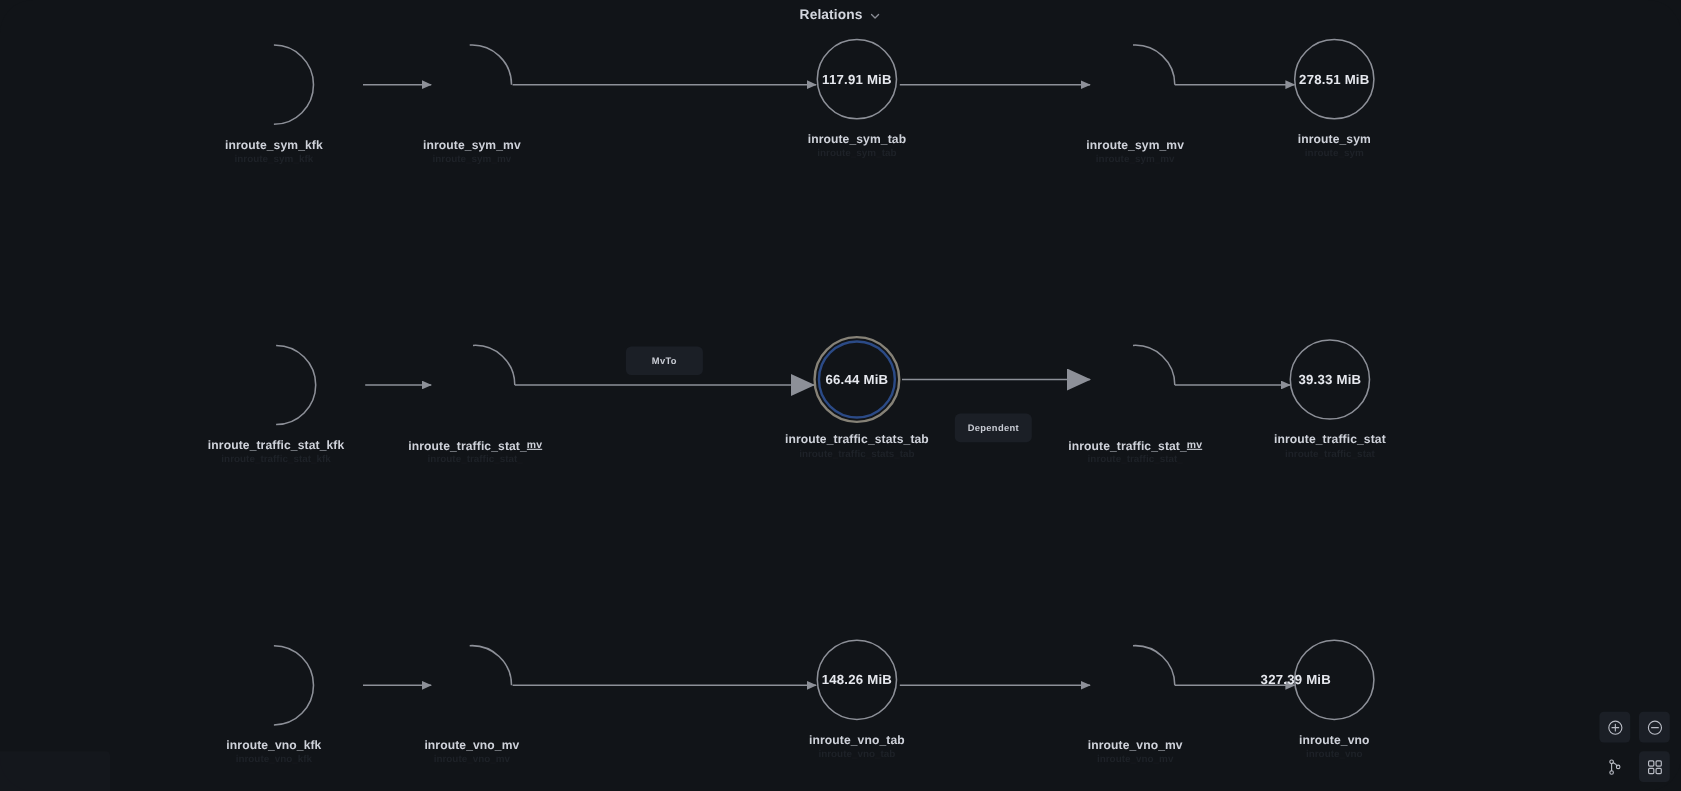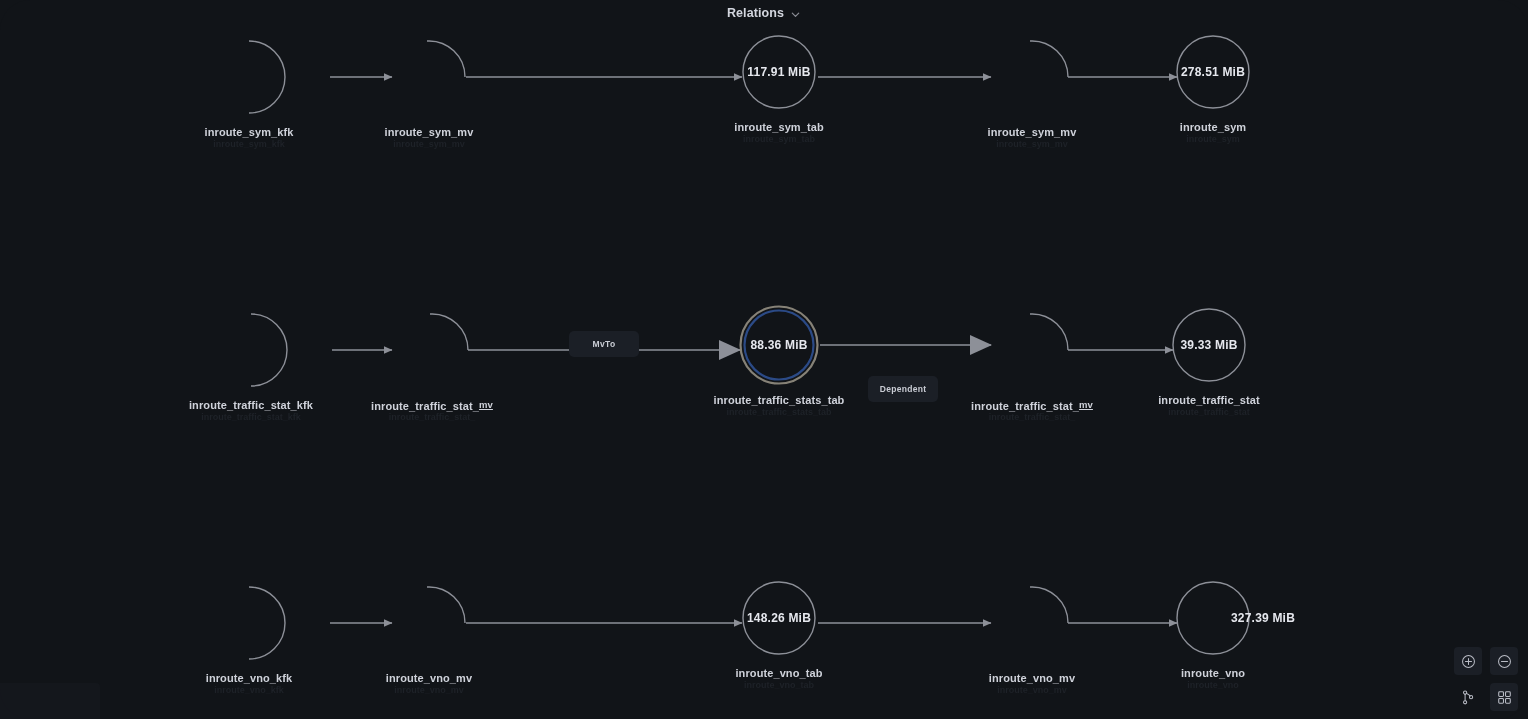--- a/index.html
+++ b/index.html
@@ -219,44 +219,44 @@
       <div class="node-sublabel" style="left: 779px; top: 134px;">inroute_sym_tab</div>
       <div class="node-label" style="left: 1032px; top: 126px;">inroute_sym_mv</div>
       <div class="node-sublabel" style="left: 1032px; top: 139px;">inroute_sym_mv</div>
       <div class="node-value" style="left: 1213px; top: 72px;">278.51 MiB</div>
       <div class="node-label" style="left: 1213px; top: 121px;">inroute_sym</div>
       <div class="node-sublabel" style="left: 1213px; top: 134px;">inroute_sym</div>
       <div class="node-label" style="left: 251px; top: 399px;">inroute_traffic_stat_kfk</div>
       <div class="node-sublabel" style="left: 251px; top: 412px;">inroute_traffic_stat_kfk</div>
       <div class="node-label" style="left: 432px; top: 399px;">inroute_traffic_stat_<span class="suffix-mv">mv</span></div>
       <div class="node-sublabel" style="left: 432px; top: 412px;">inroute_traffic_stat_</div>
-      <div class="node-value" style="left: 779px; top: 345px;">88.36 MiB</div>
+      <div class="node-value" style="left: 779px; top: 345px;">66.44 MiB</div>
       <div class="node-label" style="left: 779px; top: 394px;">inroute_traffic_stats_tab</div>
       <div class="node-sublabel" style="left: 779px; top: 407px;">inroute_traffic_stats_tab</div>
       <div class="node-label" style="left: 1032px; top: 399px;">inroute_traffic_stat_<span class="suffix-mv">mv</span></div>
       <div class="node-sublabel" style="left: 1032px; top: 412px;">inroute_traffic_stat_</div>
       <div class="node-value" style="left: 1209px; top: 345px;">39.33 MiB</div>
       <div class="node-label" style="left: 1209px; top: 394px;">inroute_traffic_stat</div>
       <div class="node-sublabel" style="left: 1209px; top: 407px;">inroute_traffic_stat</div>
       <div class="node-label" style="left: 249px; top: 672px;">inroute_vno_kfk</div>
       <div class="node-sublabel" style="left: 249px; top: 685px;">inroute_vno_kfk</div>
       <div class="node-label" style="left: 429px; top: 672px;">inroute_vno_mv</div>
       <div class="node-sublabel" style="left: 429px; top: 685px;">inroute_vno_mv</div>
       <div class="node-value" style="left: 779px; top: 618px;">148.26 MiB</div>
       <div class="node-label" style="left: 779px; top: 667px;">inroute_vno_tab</div>
       <div class="node-sublabel" style="left: 779px; top: 680px;">inroute_vno_tab</div>
       <div class="node-label" style="left: 1032px; top: 672px;">inroute_vno_mv</div>
       <div class="node-sublabel" style="left: 1032px; top: 685px;">inroute_vno_mv</div>
-      <div class="node-value" style="left: 1263px; top: 618px;">327.39 MiB</div>
+      <div class="node-value" style="left: 1178px; top: 618px;">327.39 MiB</div>
       <div class="node-label" style="left: 1213px; top: 667px;">inroute_vno</div>
       <div class="node-sublabel" style="left: 1213px; top: 680px;">inroute_vno</div>
     </div>
 
   <div id="edge-label-layer">
-      <div class="edge-label" style="left: 604px; top: 344px; width: 70px;">MvTo</div>
+      <div class="edge-label" style="left: 604px; top: 328px; width: 70px;">MvTo</div>
       <div class="edge-label" style="left: 903px; top: 344px; width: 70px; margin-top: 45px;">Dependent</div>
     </div>
 
   <div class="corner-artifact"></div>
 
   <div class="controls">
     <button class="ctrl-btn">
       <span>
         <svg viewBox="0 0 20 20" width="17" height="17" aria-hidden="true">
           <circle cx="10" cy="10" r="7" fill="none" stroke="#b9bcc5" stroke-width="1.2"></circle>

